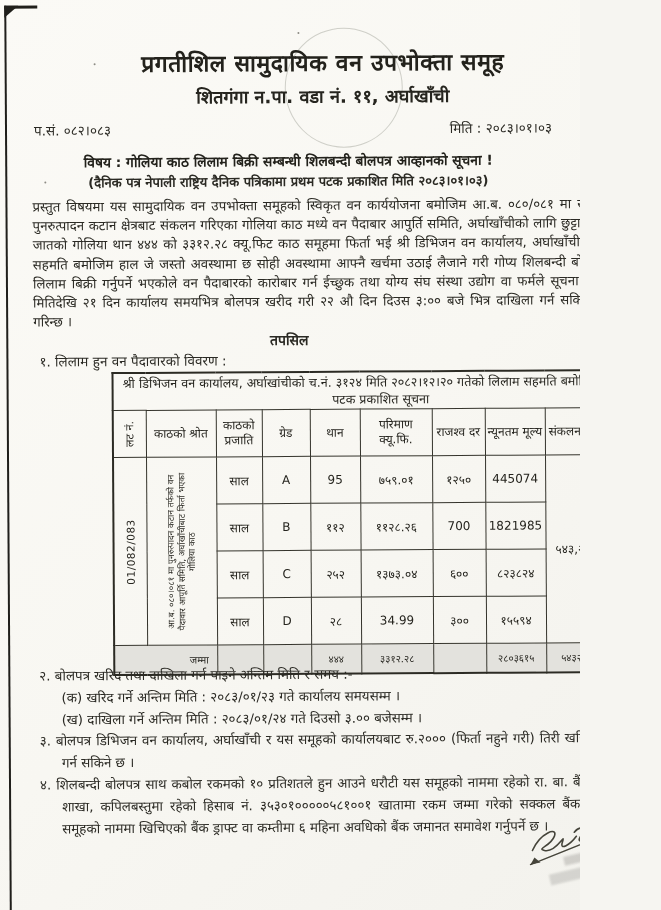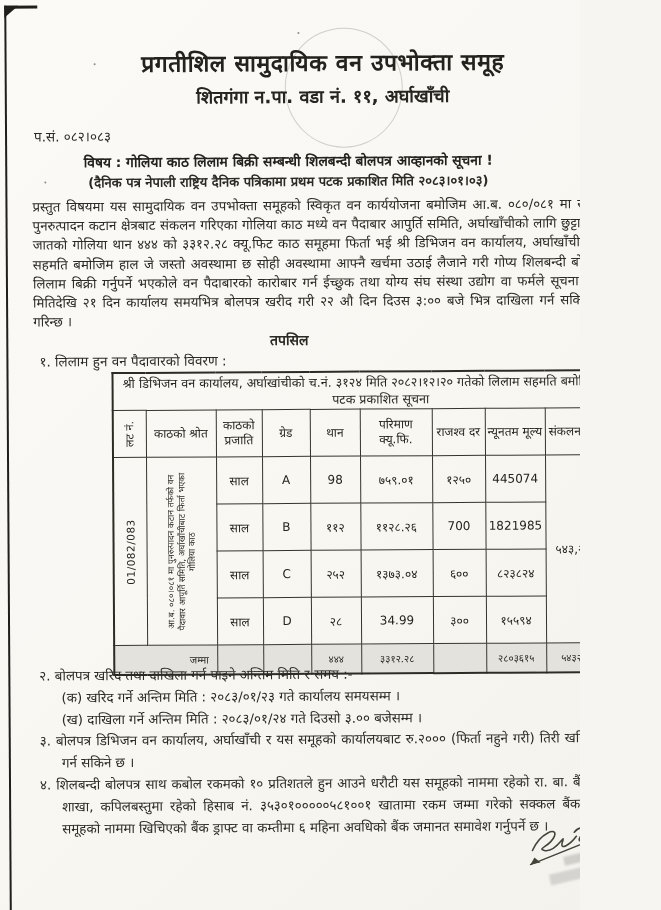--- a/index.html
+++ b/index.html
@@ -18,21 +18,21 @@
   .corner-tri { position:absolute; left:7px; top:4px; width:0; height:0; border-top:12px solid #201f1b; border-right:14px solid transparent; }
   .speck { position:absolute; width:2px; height:2px; border-radius:50%; background:#8d8c85; }
 
   
   .letterhead { position:absolute; top:46px; left:80px; right:10px; text-align:center; }
   .org-name { font-size:23px; font-weight:bold; letter-spacing:0.5px; color:#23221c; }
   .org-addr { font-size:18px; font-weight:bold; margin-top:6px; color:#26251f; }
   .stamp-circle { position:absolute; left:287px; top:28px; width:116px; height:118px; border:1.5px solid rgba(110,112,100,0.30); border-radius:50%; }
 
   .ref-row { position:absolute; top:120px; left:36px; right:26px; display:flex; justify-content:space-between; font-size:13.5px; }
-  .ref-no { margin-top:6px; }
+  .ref-no { }
   .date { font-weight:500; }
 
   .subject { position:absolute; top:151px; left:20px; right:20px; text-align:center; font-size:13.8px; font-weight:bold; color:#23221c; }
   .subject-note { position:absolute; top:172px; left:20px; right:20px; text-align:center; font-size:13px; font-weight:bold; }
 
   .body-par { position:absolute; top:196px; left:34px; width:629px; font-size:13.3px; line-height:19.2px; text-align:justify; }
 
   .tapasil { position:absolute; top:330px; left:0; right:0; text-align:center; font-size:14px; font-weight:bold; }
   .item1 { position:absolute; top:351px; left:40px; font-size:13.5px; font-weight:500; }
 
@@ -94,20 +94,21 @@
       </svg>
     </div>
     <div class="stamp-green">
       <div class="g1"></div>
         <div class="g2"></div>
         <div class="g3"></div>
     </div>
 
     <div class="ref-row">
       <span class="ref-no">प.सं. ०८२।०८३</span>
+      <span class="date">मिति : २०८३।०१।०३</span>
     </div>
 
     <div class="subject">विषय : गोलिया काठ लिलाम बिक्री सम्बन्धी शिलबन्दी बोलपत्र आव्हानको सूचना !</div>
     <div class="subject-note">(दैनिक पत्र नेपाली राष्ट्रिय दैनिक पत्रिकामा प्रथम पटक प्रकाशित मिति २०८३।०१।०३)</div>
 
     <div class="body-par">प्रस्तुत विषयमा यस सामुदायिक वन उपभोक्ता समूहको स्विकृत वन कार्ययोजना बमोजिम आ.ब. ०८०/०८१ मा सामुदायिक वनमा पुनरुत्पादन कटान क्षेत्रबाट संकलन गरिएका गोलिया काठ मध्ये वन पैदाबार आपुर्ति समिति, अर्घाखाँचीको लागि छुट्टाई राखिएका साल जातको गोलिया थान ४४४ को ३३१२.२८ क्यू.फिट काठ समूहमा फिर्ता भई श्री डिभिजन वन कार्यालय, अर्घाखाँचीको लिलाम बिक्री सहमति बमोजिम हाल जे जस्तो अवस्थामा छ सोही अवस्थामा आफ्नै खर्चमा उठाई लैजाने गरी गोप्य शिलबन्दी बोलपत्र प्रक्रियाबाट लिलाम बिक्री गर्नुपर्ने भएकोले वन पैदाबारको कारोबार गर्न ईच्छुक तथा योग्य संघ संस्था उद्योग वा फर्मले सूचना प्रकाशित भएको मितिदेखि २१ दिन कार्यालय समयभित्र बोलपत्र खरीद गरी २२ औ दिन दिउस ३:०० बजे भित्र दाखिला गर्न सकिने व्यहोरा सूचित गरिन्छ ।</div>
 
     <div class="tapasil">तपसिल</div>
     <div class="item1">१. लिलाम हुन वन पैदावारको विवरण :</div>
 
@@ -146,21 +147,21 @@
       </tr>
       <tr class="datarow">
         <td class="relcell" rowspan="4">
               <div class="vcenter-rot lot-rot">01/082/083</div>
             </td>
         <td class="relcell" rowspan="4">
               <div class="rot-block">आ.ब. ०८०।०८१ मा पुनरुत्पादन कटान तर्फको वन पैदावार आपूर्ति समिति, अर्घाखाँचीबाट फिर्ता भएका गोलिया काठ</div>
             </td>
         <td>साल</td>
         <td>A</td>
-        <td>98</td>
+        <td>95</td>
         <td>७५९.०१</td>
         <td>१२५०</td>
         <td>445074</td>
         <td rowspan="4">५४३,२१६</td>
         <td rowspan="4"></td>
       </tr>
       <tr class="datarow">
         <td>साल</td>
         <td>B</td>
         <td>११२</td>

